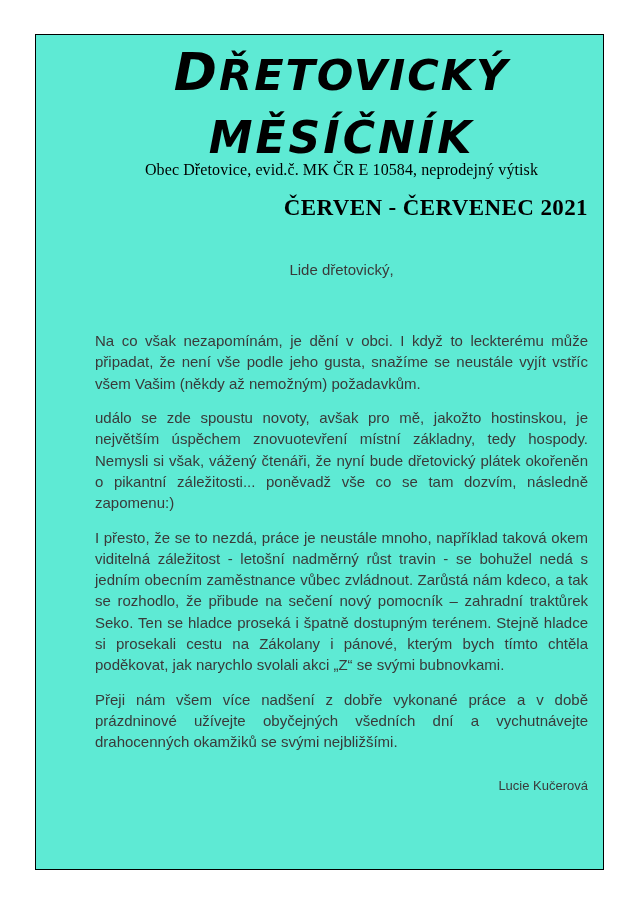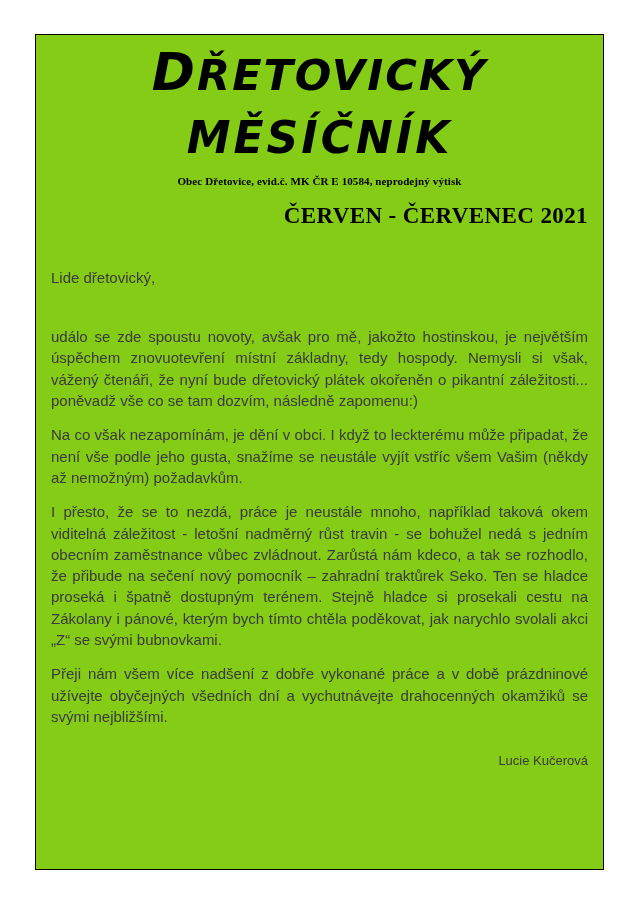--- a/index.html
+++ b/index.html
@@ -15,21 +15,22 @@
   }
 
   .page {
     position: absolute;
     left: 35px;
     top: 34px;
     width: 569px;
     height: 836px;
     border: 1.5px solid #000000;
     box-sizing: border-box;
-    background: #84cc16;
+    background: #5eead4;
+    padding-left: 44px;
   }
 
   .page-inner {
     padding: 0 15px;
     box-sizing: border-box;
     height: 100%;
   }
 
   
   .masthead {
@@ -56,24 +57,23 @@
   }
   .masthead-line2 {
     font-size: 44px;
     display: block;
     margin-top: 16px;
     letter-spacing: 3px;
   }
 
   .masthead-sub {
     font-family: "Liberation Serif", serif;
-    font-weight: bold;
-    font-size: 11px;
+    font-weight: normal;
+    font-size: 16px;
     color: #000000;
-    margin-top: 14px;
     letter-spacing: 0.1px;
   }
 
   .masthead-issue {
     font-family: "Liberation Serif", serif;
     font-weight: bold;
     font-size: 23px;
     color: #000000;
     margin-top: 16px;
     letter-spacing: 0.4px;
@@ -82,22 +82,22 @@
 
   
   .letter {
     margin-top: 38px;
     font-size: 15px;
     color: #3a3a3a;
     line-height: 1.42;
   }
 
   .salutation {
-    text-align: left;
-    margin: 0 0 38px 0;
+    text-align: center;
+    margin: 0 0 50px 0;
   }
 
   .para {
     text-align: justify;
     text-justify: inter-word;
     margin: 0 0 13px 0;
   }
 
   .para:last-of-type {
     margin-bottom: 0;
@@ -120,21 +120,21 @@
       <h1 class="masthead-title">
         <span class="masthead-line1"><span class="dropcap">D</span><span>ŘETOVICKÝ</span></span>
         <span class="masthead-line2">MĚSÍČNÍK</span>
       </h1>
       <div class="masthead-sub">Obec Dřetovice, evid.č. MK ČR E 10584, neprodejný výtisk</div>
       <div class="masthead-issue">ČERVEN - ČERVENEC 2021</div>
     </div>
 
     <div class="letter">
       <p class="salutation">Lide dřetovický,</p>
+      <p class="para">Na co však nezapomínám, je dění v obci. I když to leckterému může připadat, že není vše podle jeho gusta, snažíme se neustále vyjít vstříc všem Vašim (někdy až nemožným) požadavkům.</p>
       <p class="para">událo se zde spoustu novoty, avšak pro mě, jakožto hostinskou,  je největším úspěchem znovuotevření místní základny, tedy hospody. Nemysli si však,  vážený čtenáři, že nyní bude dřetovický plátek okořeněn o pikantní záležitosti... poněvadž vše co se tam dozvím, následně zapomenu:)</p>
-      <p class="para">Na co však nezapomínám, je dění v obci. I když to leckterému může připadat, že není vše podle jeho gusta, snažíme se neustále vyjít vstříc všem Vašim (někdy až nemožným) požadavkům.</p>
       <p class="para">I přesto, že se to nezdá, práce je neustále mnoho, například taková okem viditelná záležitost - letošní nadměrný růst travin - se bohužel nedá  s jedním obecním zaměstnance vůbec zvládnout. Zarůstá nám kdeco,  a tak se rozhodlo, že přibude na sečení nový pomocník – zahradní traktůrek Seko. Ten  se  hladce  proseká i špatně dostupným terénem. Stejně hladce si prosekali cestu na Zákolany i pánové, kterým bych tímto chtěla poděkovat, jak narychlo svolali akci „Z“ se svými bubnovkami.</p>
       <p class="para">Přeji nám všem více nadšení z dobře vykonané práce a v době prázdninové užívejte obyčejných všedních dní a vychutnávejte drahocenných okamžiků se svými nejbližšími.</p>
       <div class="signature">Lucie Kučerová</div>
     </div>
 
   </div>
 </div>
 
 </body></html>

